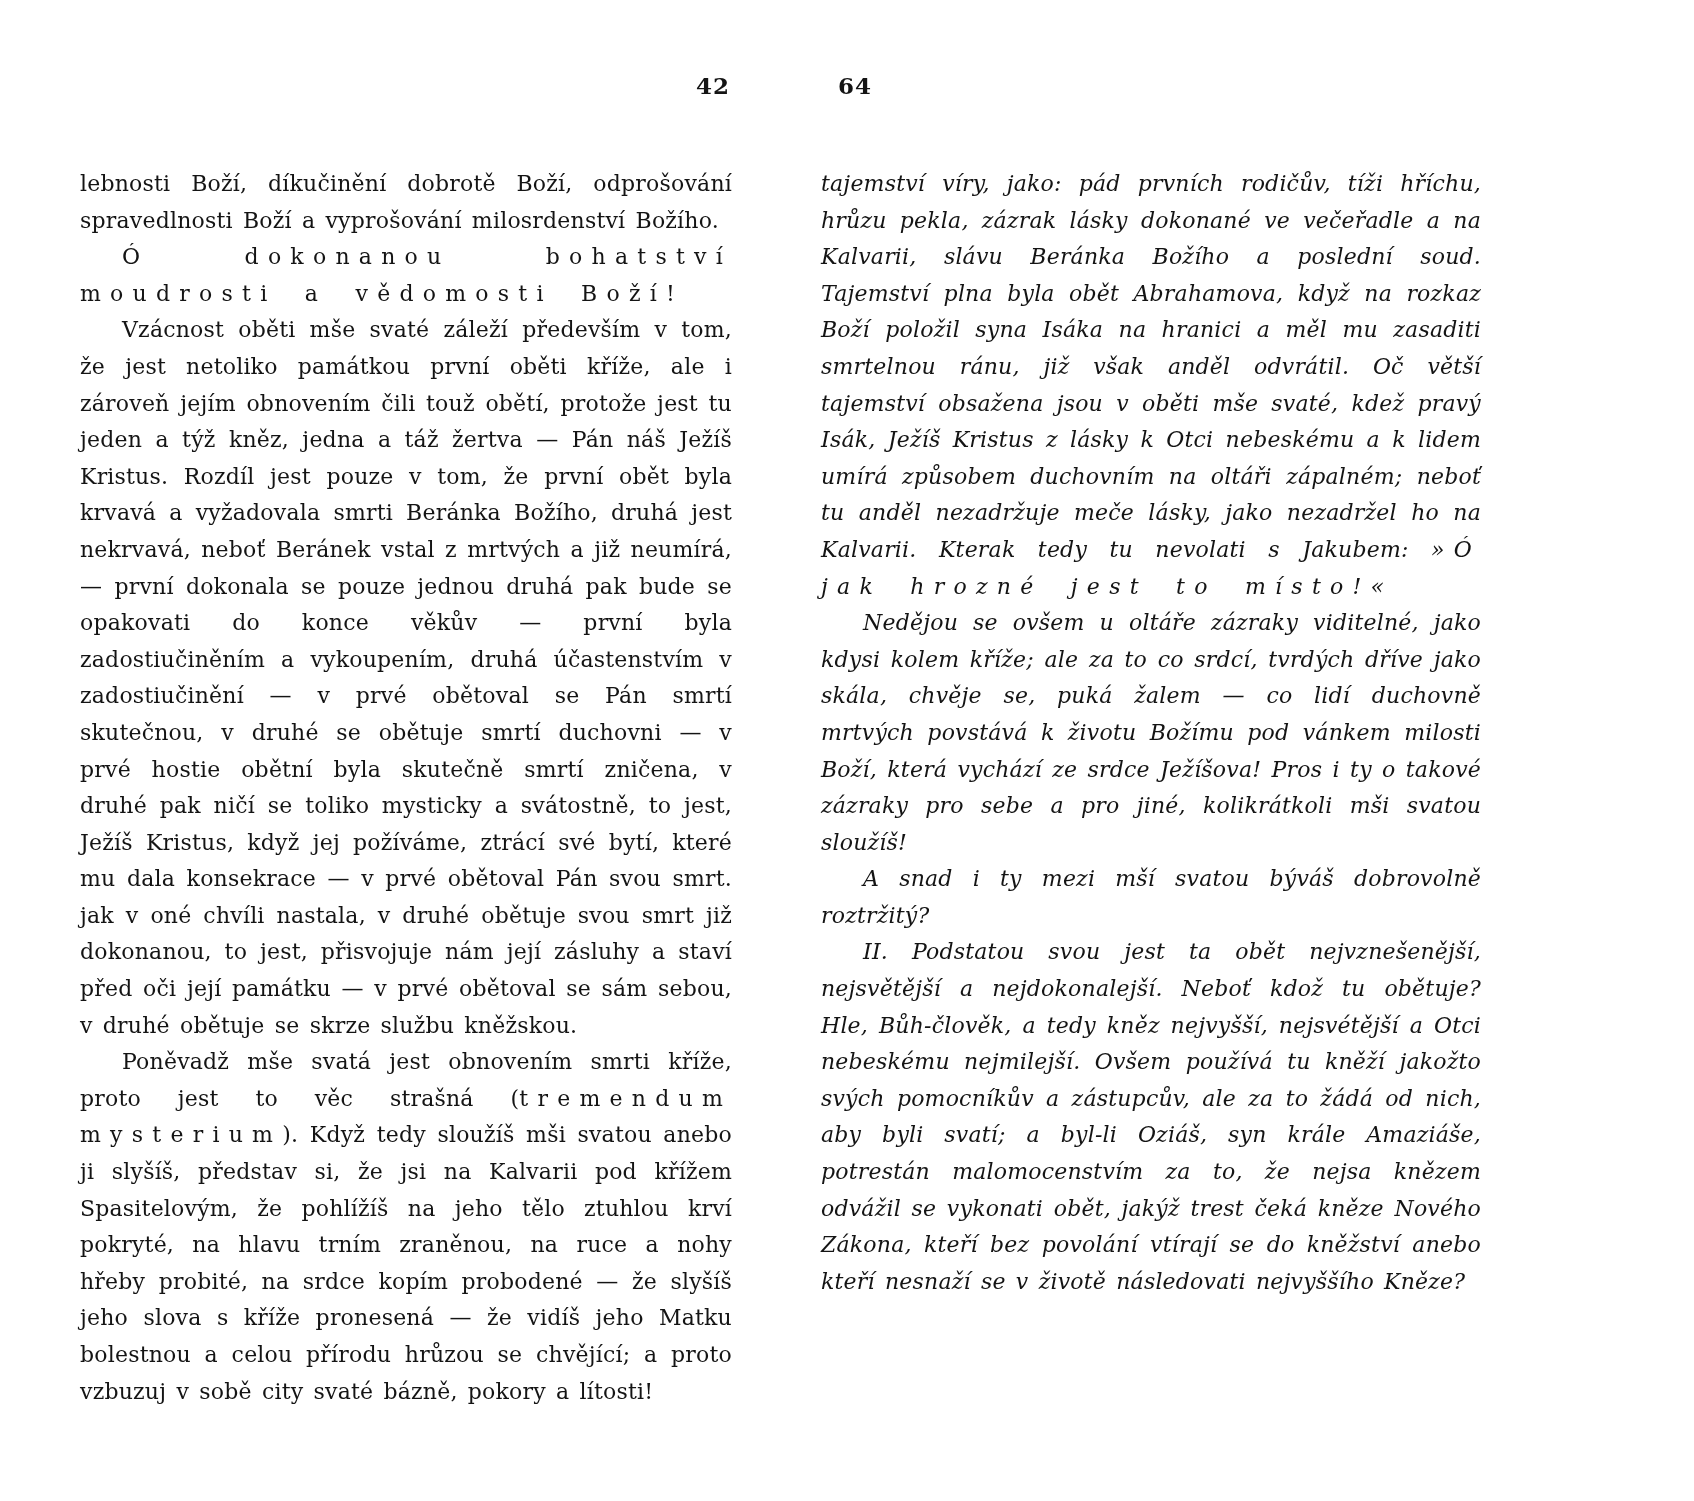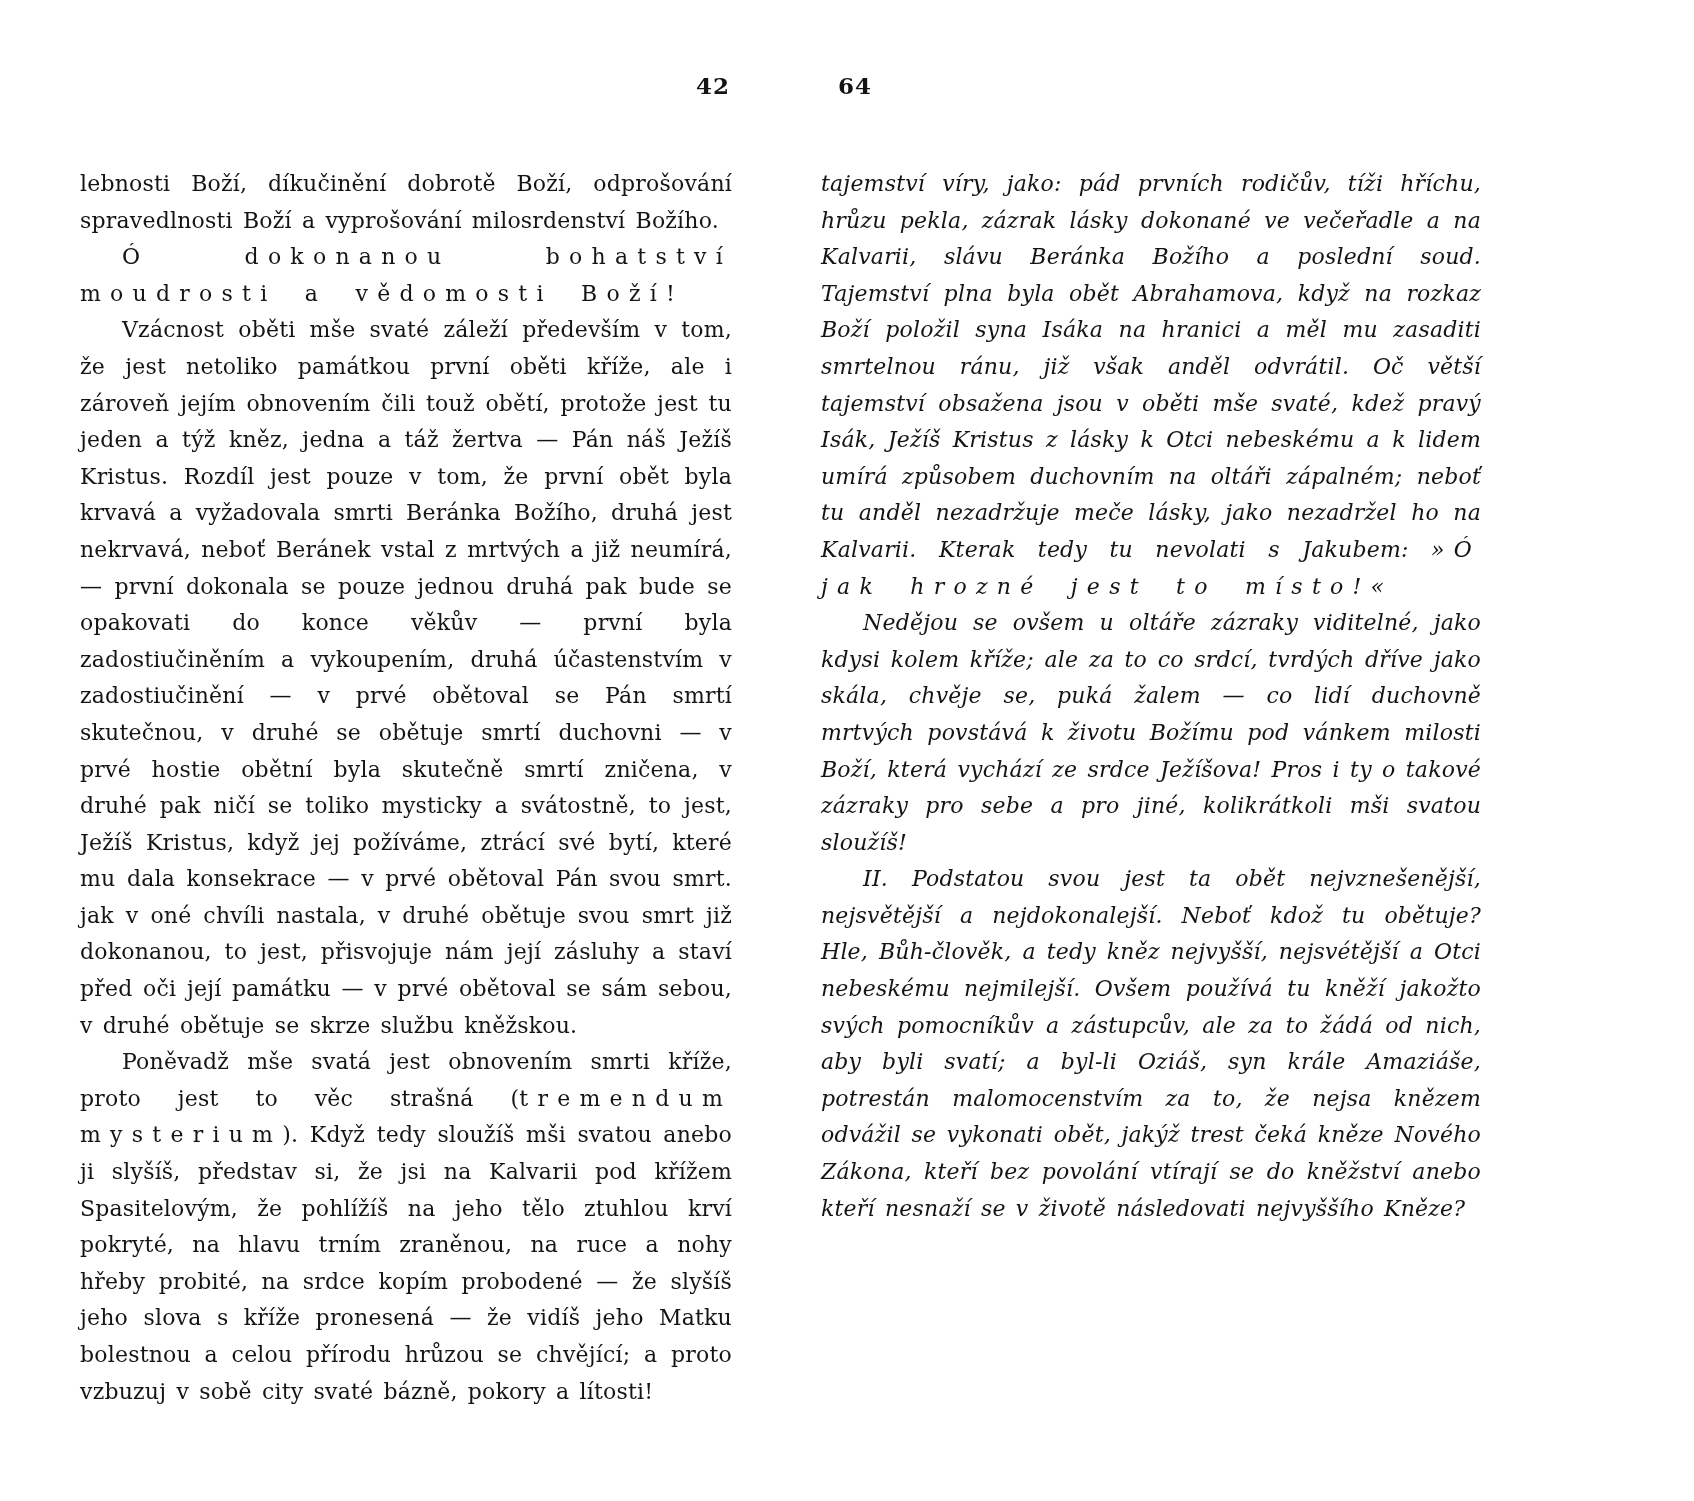--- a/index.html
+++ b/index.html
@@ -80,20 +80,23 @@
   <div class="text-col" id="col-right">
 
     <p class="para">
       <span>tajemství víry, jako: pád prvních rodičův, tíži hříchu, hrůzu pekla, zázrak lásky dokonané ve večeřadle a na Kalvarii, slávu Beránka Božího a poslední soud. Tajemství plna byla obět Abrahamova, když na rozkaz Boží položil syna Isáka na hranici a měl mu zasaditi smrtelnou ránu, již však anděl odvrátil. Oč větší tajemství obsažena jsou v oběti mše svaté, kdež pravý Isák, Ježíš Kristus z lásky k Otci nebeskému a k lidem umírá způsobem duchovním na oltáři zápalném; neboť tu anděl nezadržuje meče lásky, jako nezadržel ho na Kalvarii. Kterak tedy tu nevolati s Jakubem: </span><span class="spaced">»Ó jak hrozné jest to místo!«</span><span></span>
     </p>
 
     <p class="para indent">
       <span>Nedějou se ovšem u oltáře zázraky viditelné, jako kdysi kolem kříže; ale za to co srdcí, tvrdých dříve jako skála, chvěje se, puká žalem — co lidí duchovně mrtvých povstává k životu Božímu pod vánkem milosti Boží, která vychází ze srdce Ježíšova! Pros i ty o takové zázraky pro sebe a pro jiné, kolikrátkoli mši svatou sloužíš!</span>
     </p>
 
+    <p class="para indent">
+      <span>A snad i ty mezi mší svatou býváš dobrovolně roztržitý?</span>
+    </p>
 
     <p class="para indent">
       <span>II. Podstatou svou jest ta obět nejvznešenější, nejsvětější a nejdokonalejší. Neboť kdož tu obětuje? Hle, Bůh-člověk, a tedy kněz nejvyšší, nejsvétější a Otci nebeskému nejmilejší. Ovšem používá tu kněží jakožto svých pomocníkův a zástupcův, ale za to žádá od nich, aby byli svatí; a byl-li Oziáš, syn krále Amaziáše, potrestán malomocenstvím za to, že nejsa knězem odvážil se vykonati obět, jakýž trest čeká kněze Nového Zákona, kteří bez povolání vtírají se do kněžství anebo kteří nesnaží se v životě následovati nejvyššího Kněze?</span>
     </p>
 
 
   </div>
 
 </div>
 

